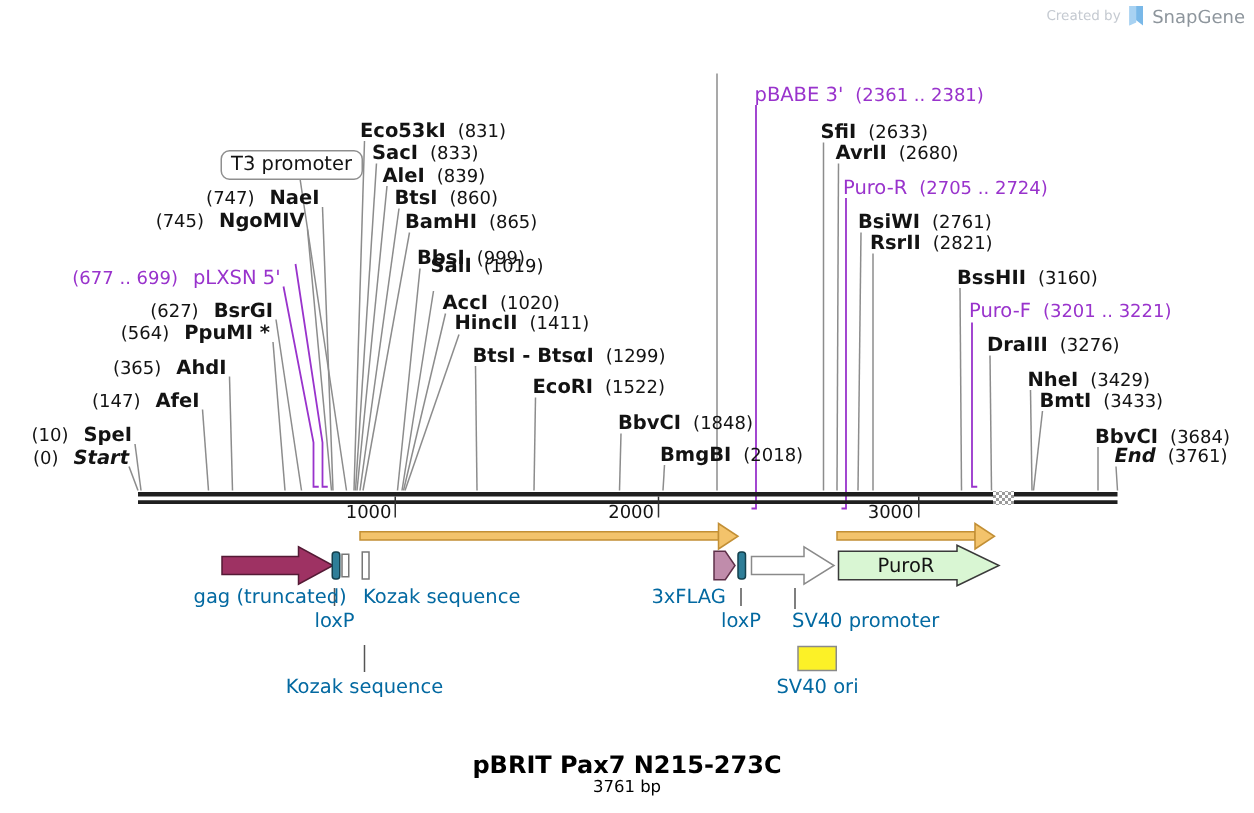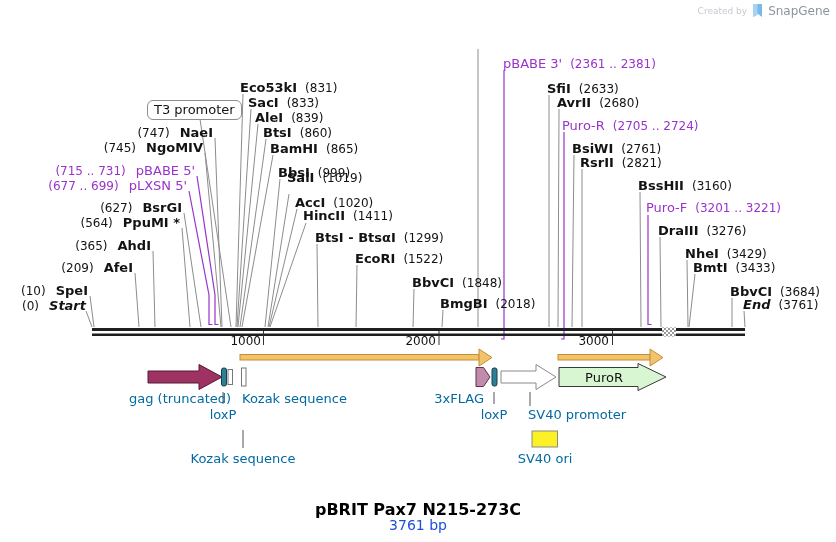--- a/index.html
+++ b/index.html
@@ -19,21 +19,21 @@
     position:absolute;left:147px;top:100px;font-size:13px;line-height:13px;
     border:1px solid #8f8f8f;border-radius:6px;padding:2px 6px 3px 6px;background:#fff;color:#131313;
   }
   .tick{position:absolute;font-size:12px;line-height:12px;color:#131313;white-space:nowrap;}
   .feat{position:absolute;font-size:13px;line-height:13px;color:#0369a1;white-space:nowrap;}
   .centered{transform:translateX(-50%);}
   .r-anchor{transform:translateX(-100%);}
   .puror-txt{position:absolute;left:604px;top:371px;font-size:13px;line-height:13px;transform:translateX(-50%);color:#131313;}
   .title-wrap{position:absolute;left:418px;top:501px;transform:translateX(-50%);text-align:center;}
   .title-name{font-size:16px;font-weight:bold;line-height:17px;color:#000;}
-  .title-len{font-size:14px;line-height:14px;color:#1d4ed8;}
+  .title-len{font-size:11px;line-height:14px;color:#000000;}
   .credit{position:absolute;top:4px;right:6px;display:flex;align-items:center;gap:5px;}
   .credit .cb{font-size:9px;color:#c5cad1;}
   .credit .brand{font-size:12px;color:#8d959c;}
 </style>
 </head>
 <body>
 
 <div class="canvas">
 
   <div class="credit">
@@ -133,26 +133,25 @@
     <g stroke="#555555" stroke-width="1">
       <line x1="223" y1="392" x2="223" y2="404"></line>
       <line x1="494" y1="392" x2="494" y2="404"></line>
       <line x1="530" y1="392" x2="530" y2="406"></line>
       <line x1="243" y1="430" x2="243" y2="448"></line>
     </g>
   </svg>
 
   <div class="s left terminus" style="right:750px;top:299px"><span class="ps">(0)</span><span class="nm">Start</span></div>
   <div class="s left" style="right:748px;top:284px"><span class="ps">(10)</span><span class="nm">SpeI</span></div>
-  <div class="s left" style="right:703px;top:261px"><span class="ps">(209)</span><span class="nm">AfeI</span></div>
+  <div class="s left" style="right:703px;top:261px"><span class="ps">(147)</span><span class="nm">AfeI</span></div>
   <div class="s left" style="right:685px;top:239px"><span class="ps">(365)</span><span class="nm">AhdI</span></div>
   <div class="s left" style="right:656px;top:216px"><span class="ps">(564)</span><span class="nm">PpuMI *</span></div>
   <div class="s left" style="right:654px;top:201px"><span class="ps">(627)</span><span class="nm">BsrGI</span></div>
   <div class="s left primer" style="right:649px;top:179px"><span class="ps">(677 .. 699)</span><span class="nm">pLXSN 5'</span></div>
-  <div class="s left primer" style="right:641px;top:164px"><span class="ps">(715 .. 731)</span><span class="nm">pBABE 5'</span></div>
   <div class="s left" style="right:633px;top:141px"><span class="ps">(745)</span><span class="nm">NgoMIV</span></div>
   <div class="s left" style="right:623px;top:126px"><span class="ps">(747)</span><span class="nm">NaeI</span></div>
 
   <div class="t3box">T3 promoter</div>
 
   <div class="s right" style="left:240px;top:81px"><span class="nm">Eco53kI</span><span class="ps">(831)</span></div>
   <div class="s right" style="left:248px;top:96px"><span class="nm">SacI</span><span class="ps">(833)</span></div>
   <div class="s right" style="left:255px;top:111px"><span class="nm">AleI</span><span class="ps">(839)</span></div>
   <div class="s right" style="left:263px;top:126px"><span class="nm">BtsI</span><span class="ps">(860)</span></div>
   <div class="s right" style="left:270px;top:142px"><span class="nm">BamHI</span><span class="ps">(865)</span></div>

